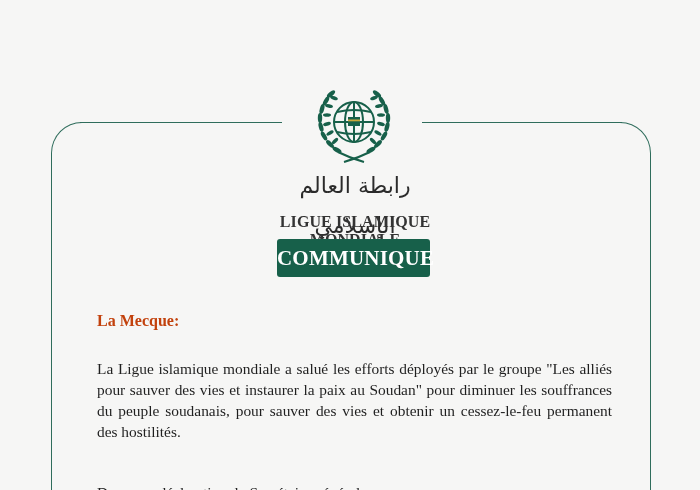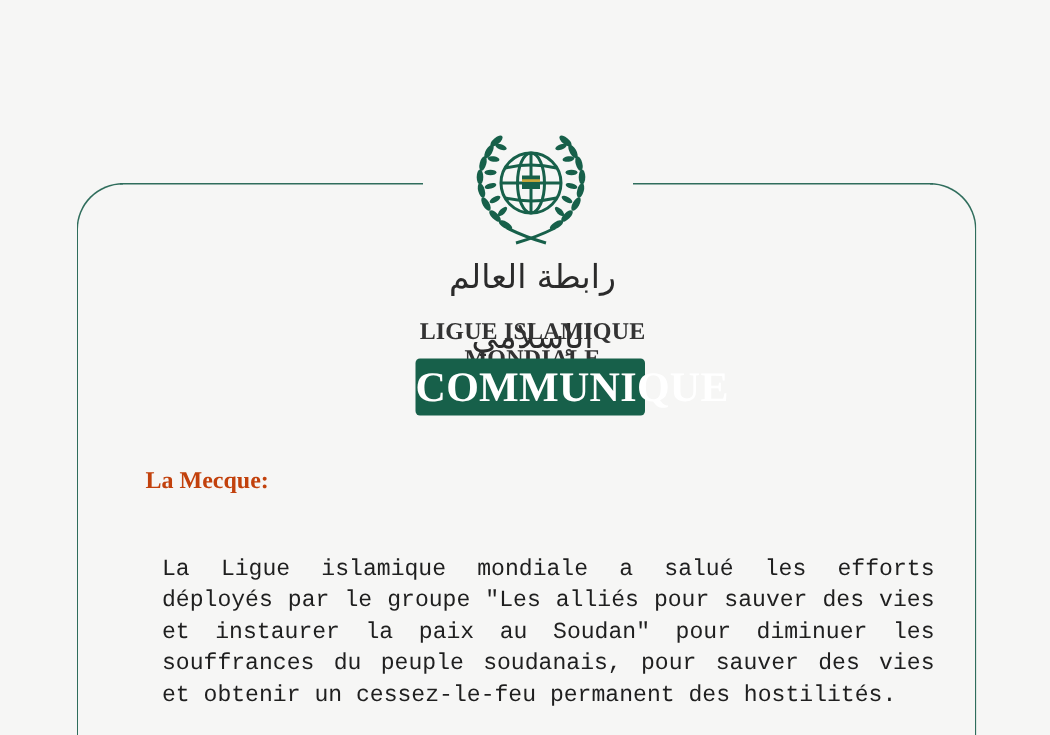--- a/index.html
+++ b/index.html
@@ -88,44 +88,44 @@
       position: absolute;
       left: 277px;
       top: 239px;
       width: 153px;
       height: 38px;
       background: #17604a;
       border-radius: 3px;
       color: #ffffff;
       font-family: "Liberation Serif", serif;
       font-weight: bold;
-      font-size: 28px;
+      font-size: 21px;
       text-align: center;
       line-height: 39px;
       letter-spacing: 0.2px;
     }
     .dateline {
       position: absolute;
       left: 97px;
       top: 312px;
       font-family: "Liberation Serif", serif;
       font-weight: bold;
       font-size: 16px;
       color: #c2410c;
     }
     .paragraph {
       position: absolute;
       left: 97px;
       width: 515px;
-      font-family: Liberation Mono, monospace;
+      font-family: Liberation Serif, serif;
       font-size: 15.4px;
       line-height: 21px;
       color: #1f1f1f;
       text-align: justify;
-      margin: 11px;
+      margin: 0;
     }
     .p1 { top: 358px; }
     .p2 { top: 482px; }
   </style>
 </head>
 <body>
 
 <div class="frame-line frame-left"></div>
 <div class="frame-line frame-top-left"></div>
 <div class="frame-line frame-top-right"></div>

